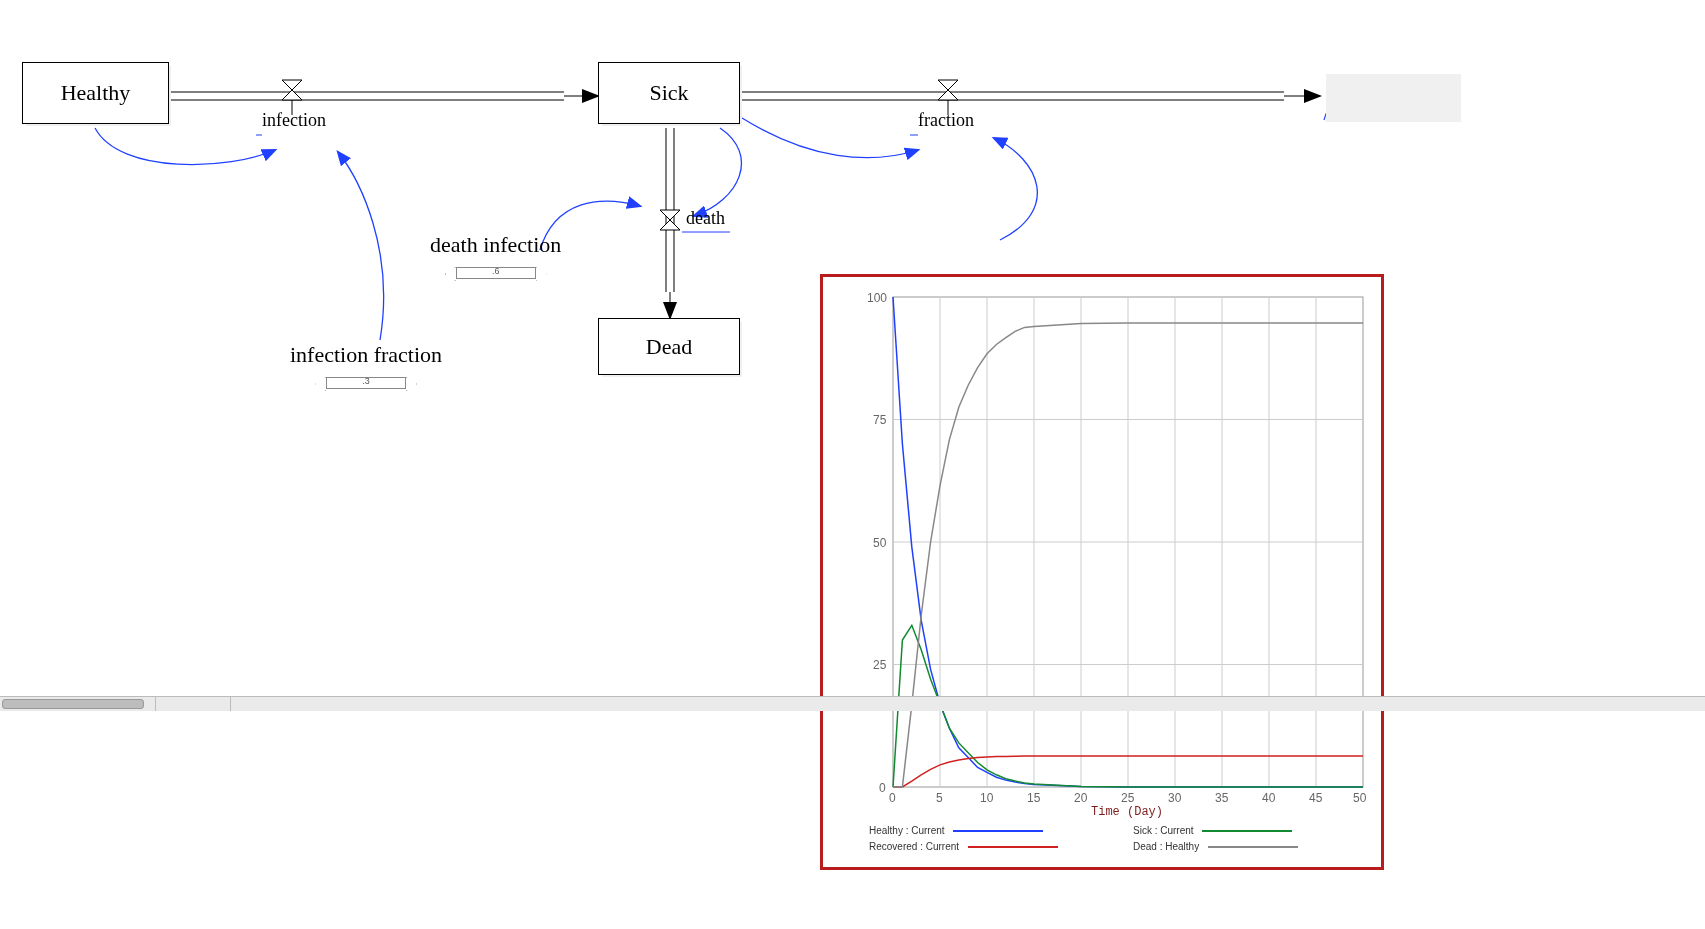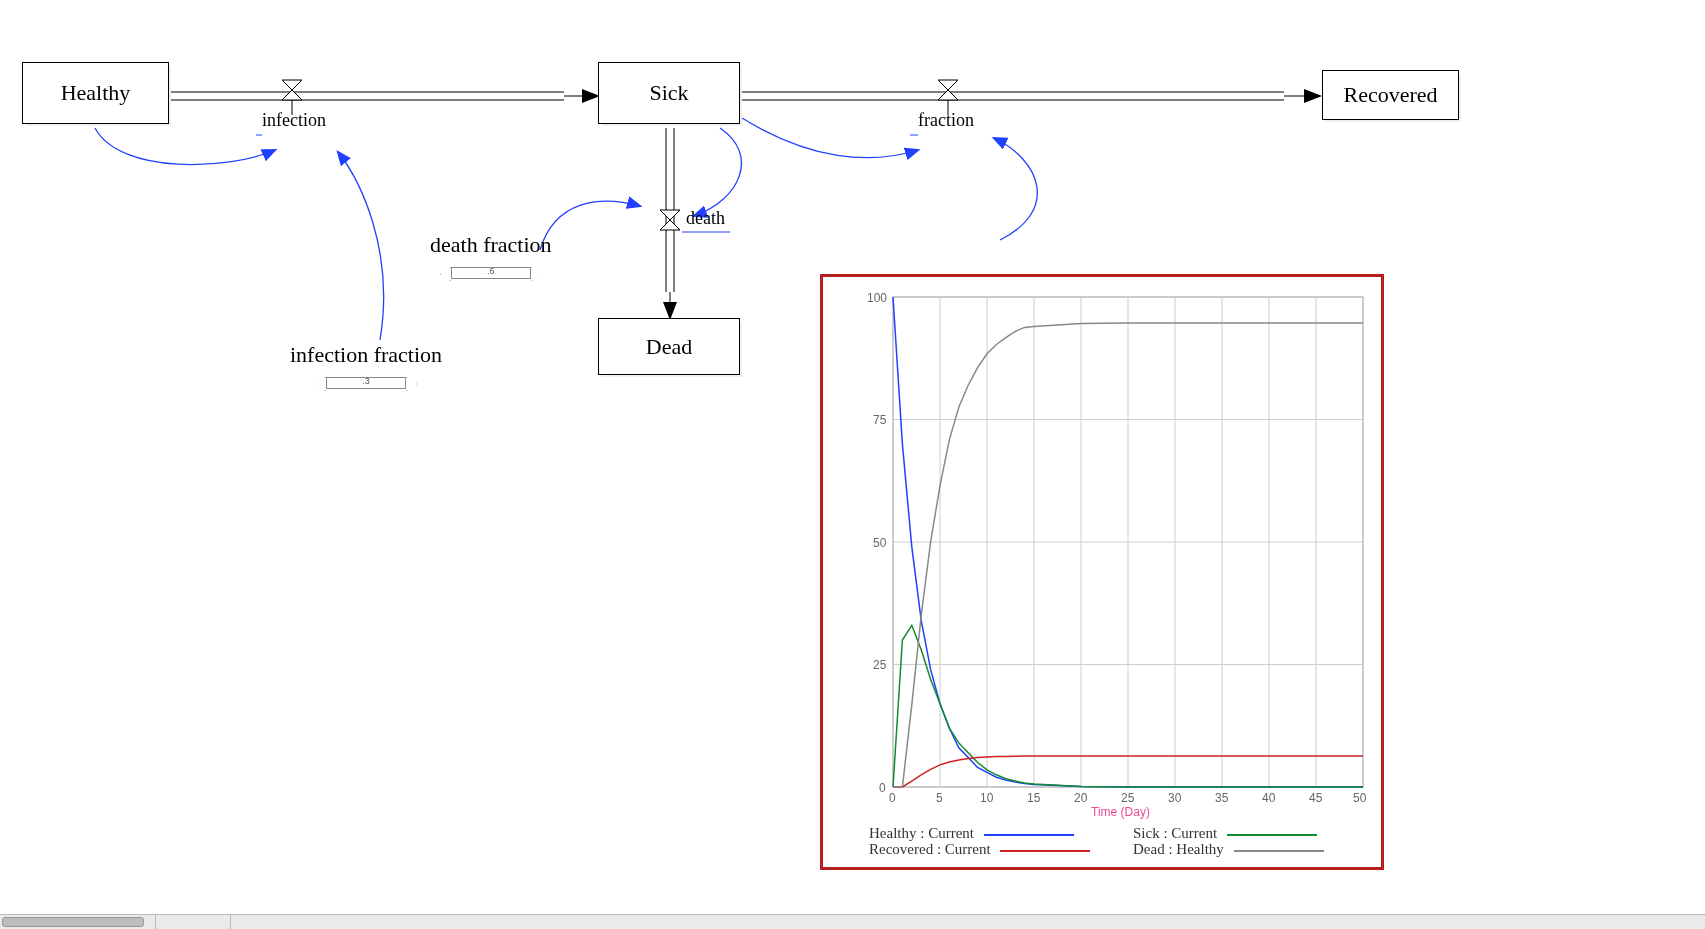--- a/index.html
+++ b/index.html
@@ -1,31 +1,31 @@
 <!DOCTYPE html>
 <html><head>
 <meta charset="utf-8">
 <style>
   html,body{margin:0;padding:0;width:1705px;height:929px;background:#fff;font-family:"Times New Roman",serif;color:#000;overflow:hidden}
-  .canvas{position:relative;width:1705px;height:929px}
+  .canvas{position:relative;width:1705px;height:711px}
   svg.layer{position:absolute;left:0;top:0;width:1705px;height:929px}
   .stock{position:absolute;border:1px solid #000;background:#fff;display:flex;align-items:center;justify-content:center;font-size:22px}
   .stock.shadow{border:none;background:#f0f0f0}
   .lbl{position:absolute;font-size:18px;text-align:center}
   .slider{position:absolute;text-align:center;font-size:22px}
   .slider-bar{display:inline-block;width:78px;height:10px;border:1px solid #888;background:#fff;position:relative;vertical-align:middle}
   .slider-bar:before,.slider-bar:after{content:"";position:absolute;top:-1px;width:10px;height:12px;background:#fff;border:1px solid #888}
   .slider-bar:before{left:-12px;border-right:none;clip-path:polygon(100% 0,100% 100%,0 50%)}
   .slider-bar:after{right:-12px;border-left:none;clip-path:polygon(0 0,0 100%,100% 50%)}
   .slider-val{position:absolute;top:-2px;left:0;right:0;text-align:center;font-size:9px;color:#555;font-family:sans-serif}
   .chart-panel{position:absolute;border:3px solid #b91c1c;background:#fff}
   .chart-shadow{position:absolute;background:#e8e8e8}
   .axis-tick{position:absolute;font-size:12px;color:#666;font-family:sans-serif}
-  .axis-title{position:absolute;font-size:12px;color:#ec4899;font-family:Liberation Sans, sans-serif}
-  .legend{position:absolute;font-size:15px;color:#333;font-family:Liberation Serif, serif}
+  .axis-title{position:absolute;font-size:12px;color:#7f1d1d;font-family:Liberation Mono, monospace}
+  .legend{position:absolute;font-size:10px;color:#333;font-family:Liberation Sans, sans-serif}
   .legend-line{display:inline-block;width:90px;height:0;border-top:2px solid;vertical-align:middle;margin:0 6px}
   .hscroll{position:absolute;left:0;bottom:0;width:100%;height:14px;background:#eaeaea;border-top:1px solid #bbb}
   .hscroll-thumb{position:absolute;left:2px;top:2px;height:8px;width:140px;background:#bdbdbd;border:1px solid #999;border-radius:3px}
   .hscroll-break{position:absolute;top:0;bottom:0;width:1px;background:#bbb}
 </style>
 </head>
 <body>
 
 <div class="canvas">
 
@@ -97,35 +97,32 @@
   <div class="stock" style="left:22px;top:62px;width:145px;height:60px">
     <span>Healthy</span>
   </div>
 
   <div class="stock shadow" style="left:602px;top:66px;width:140px;height:60px"></div>
   <div class="stock" style="left:598px;top:62px;width:140px;height:60px">
     <span>Sick</span>
   </div>
 
   <div class="stock shadow" style="left:1326px;top:74px;width:135px;height:48px"></div>
-  <div class="stock" style="left:1322px;top:70px;width:135px;height:48px">
-    <span>Recovered</span>
-  </div>
 
   <div class="stock shadow" style="left:602px;top:322px;width:140px;height:55px"></div>
   <div class="stock" style="left:598px;top:318px;width:140px;height:55px">
     <span>Dead</span>
   </div>
 
   <div class="lbl" style="left:262px;top:110px">infection</div>
   <div class="lbl" style="left:918px;top:110px">fraction</div>
   <div class="lbl" style="left:686px;top:208px">death</div>
 
   <div class="slider" style="left:430px;top:232px">
-    <div>death fraction</div>
+    <div>death infection</div>
     <span class="slider-bar">
       <span class="slider-val">.6</span>
     </span>
   </div>
 
   <div class="slider" style="left:290px;top:342px">
     <div>infection fraction</div>
     <span class="slider-bar">
       <span class="slider-val">.3</span>
     </span>

